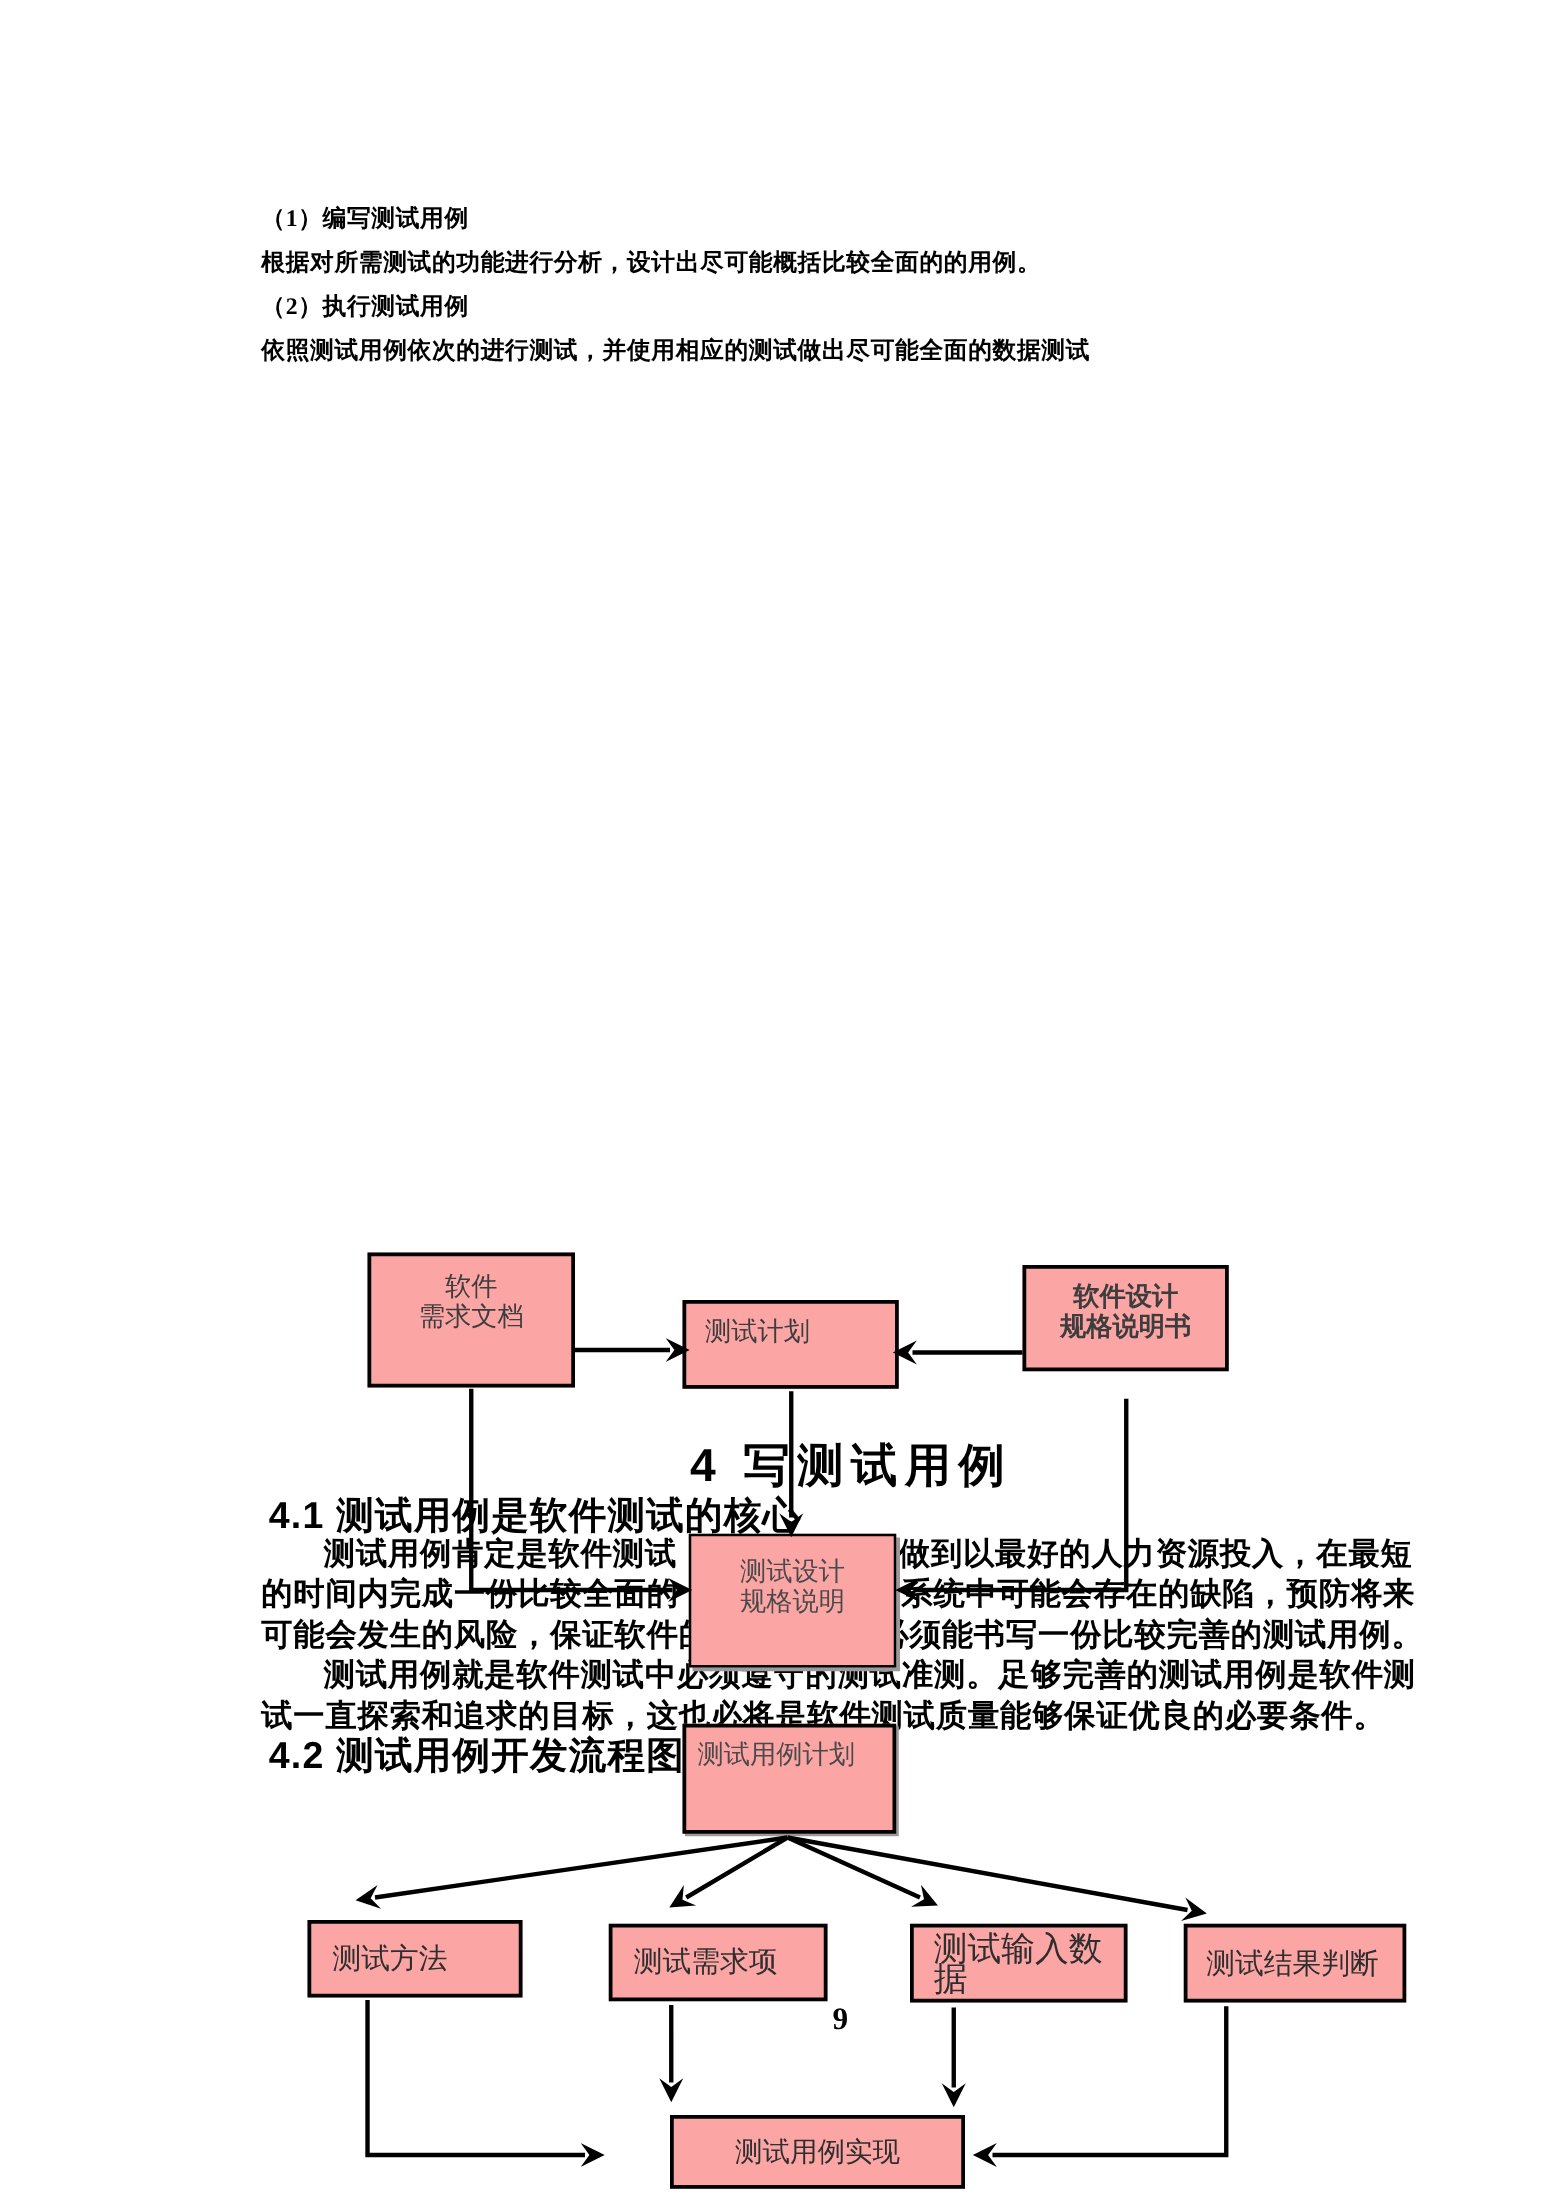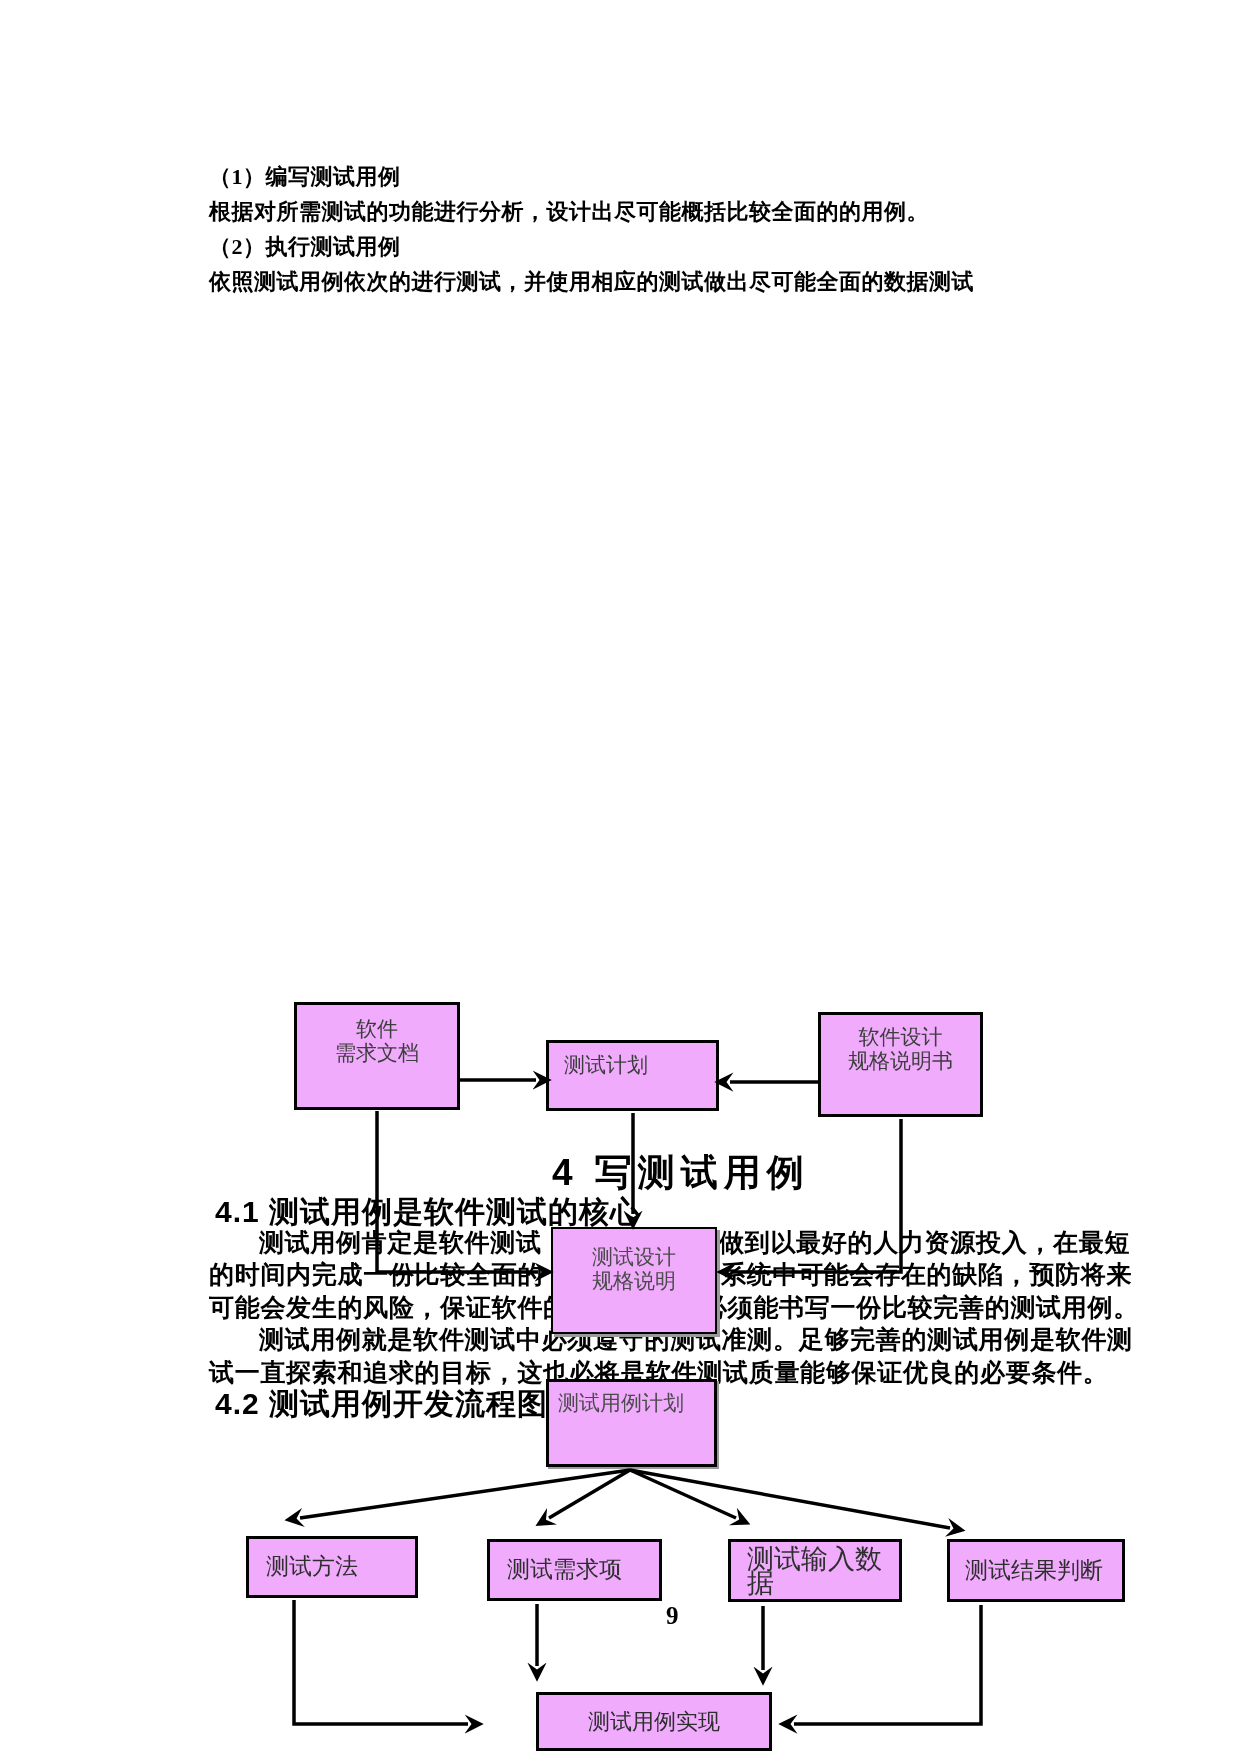--- a/index.html
+++ b/index.html
@@ -2,42 +2,42 @@
 <html><head>
 <meta charset="utf-8">
 <style>
   html,body{margin:0;padding:0;}
   body{
     width:1240px;height:1754px;position:relative;background:#ffffff;
     font-family:"Liberation Serif","DejaVu Serif",serif;color:#000;
     overflow:hidden;
   }
   .abs{position:absolute;white-space:nowrap;}
-  .intro-text{font-size:22px;font-weight:bold;letter-spacing:.5px;}
+  .intro-text{font-size:19px;font-weight:bold;letter-spacing:.5px;}
   .body-text{font-size:25px;font-weight:bold;letter-spacing:.7px;}
   .chapter-title{
     font-family:"Liberation Sans","DejaVu Sans",sans-serif;
     font-weight:900;font-size:37px;letter-spacing:6px;
   }
   .sec-heading{
     font-family:"Liberation Sans","DejaVu Sans",sans-serif;
     font-weight:900;font-size:30px;letter-spacing:1px;
   }
   .node{
-    position:absolute;background:#f0abfc;border:3px solid #000;
+    position:absolute;background:#fca5a5;border:3px solid #000;
     box-sizing:border-box;color:#3d3d3d;font-size:21px;line-height:24px;
     z-index:10;font-weight:normal;
   }
   .centered{text-align:center;}
   .shadowed{box-shadow:3px 3px 0 #9a9a9a;}
   .vcenter{display:flex;align-items:center;margin-left:48px;}
   
   .node-a{left:294px;top:1002px;width:166px;height:108px;padding-top:12px;}
   .node-b{left:546px;top:1040px;width:173px;height:71px;padding:10px 0 0 15px;}
-  .node-c{left:818px;top:1012px;width:165px;height:105px;padding-top:10px;}
+  .node-c{left:818px;top:1012px;width:165px;height:85px;padding-top:10px;font-weight:bold;}
   .node-d{left:551px;top:1227px;width:166px;height:107px;border-width:2px;
           padding-top:16px;color:#4a4a4a;z-index:12;}
   .node-e{left:546px;top:1379px;width:171px;height:88px;padding:9px 0 0 9px;
           color:#4a4a4a;box-shadow:2px 2px 0 #9a9a9a;}
   
   .node-m{left:198px;top:1536px;width:172px;height:62px;padding-left:17px;font-size:23px;color:#2e2e2e;}
   .node-r{left:439px;top:1539px;width:175px;height:62px;padding-left:17px;font-size:23px;color:#2e2e2e;}
   .node-i{left:680px;top:1539px;width:174px;height:63px;padding-left:16px;font-size:27px;color:#2e2e2e;}
   .node-j{left:899px;top:1539px;width:178px;height:63px;padding-left:15px;font-size:23px;color:#2e2e2e;}
   .node-f{left:488px;top:1692px;width:236px;height:59px;justify-content:center;font-size:22px;color:#2e2e2e;}

